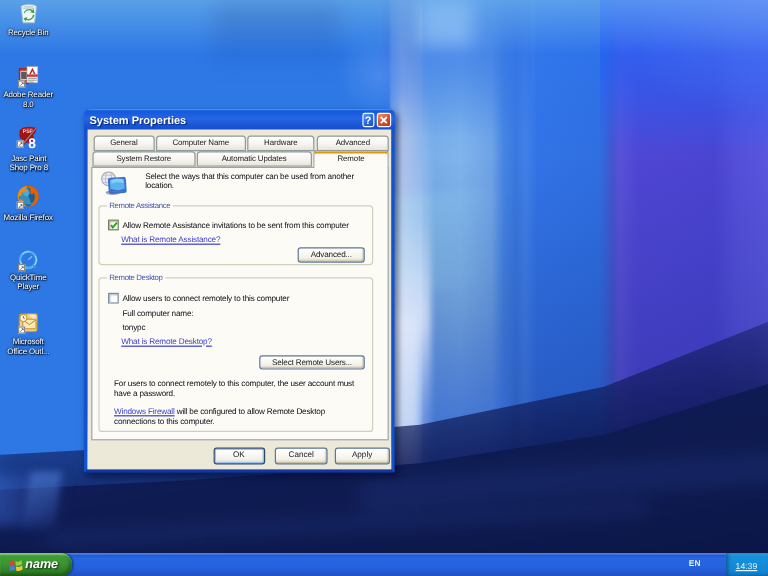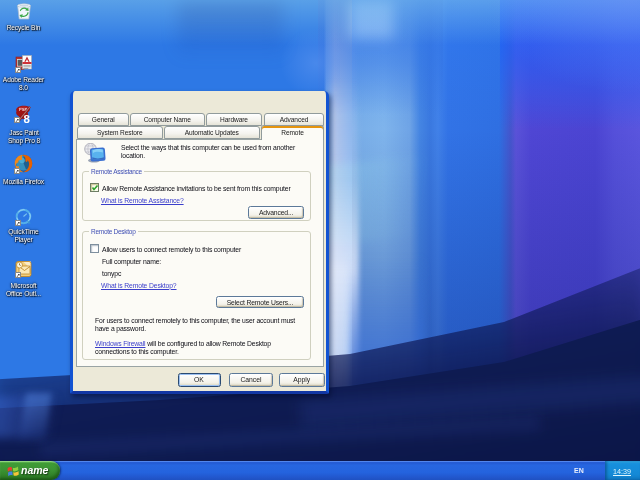--- a/index.html
+++ b/index.html
@@ -235,20 +235,25 @@
       <rect x="4" y="5" width="11" height="8" rx="0.5" fill="#fbe9b8" stroke="#b87f18" stroke-width="0.7"></rect>
       <path d="M4 5.5 L9.5 9.5 L15 5.5" fill="none" stroke="#b87f18" stroke-width="0.8"></path>
       <circle cx="4.5" cy="4" r="3" fill="#fdf6e0" stroke="#b87f18" stroke-width="0.7"></circle>
       <path d="M4.5 2.4 L4.5 4 L5.7 4.6" stroke="#7a5510" stroke-width="0.7" fill="none"></path>
     </svg>
     <div class="shortcut" style="bottom:-1px;"></div>
     <div class="dlabel" style="top:21px; left:-31.5px;">Microsoft<br>Office Outl...</div>
   </div>
 
   <div id="dlg">
+    <div id="titlebar">
+      <div id="titletext">System Properties</div>
+      <div class="tbtn" id="btnhelp">?</div>
+      <div class="tbtn" id="btnclose">✕</div>
+    </div>
     <div id="client" style="position:absolute; left:0; top:17px; width:253px; height:283px;">
 
       <div class="tab" style="left:5px;   top:5px; width:50.5px;">General</div>
       <div class="tab" style="left:57px;  top:5px; width:74.5px;">Computer Name</div>
       <div class="tab" style="left:133px; top:5px; width:56px;">Hardware</div>
       <div class="tab" style="left:191px; top:5px; width:60px;">Advanced</div>
 
       <div class="tab" style="left:4px;   top:17.5px; width:85.5px;">System Restore</div>
       <div class="tab" style="left:91px;  top:17.5px; width:95.5px;">Automatic Updates</div>
       <div class="tab" id="tabremote" style="left:188px; top:16.5px; width:63px; height:15px;">Remote</div>

